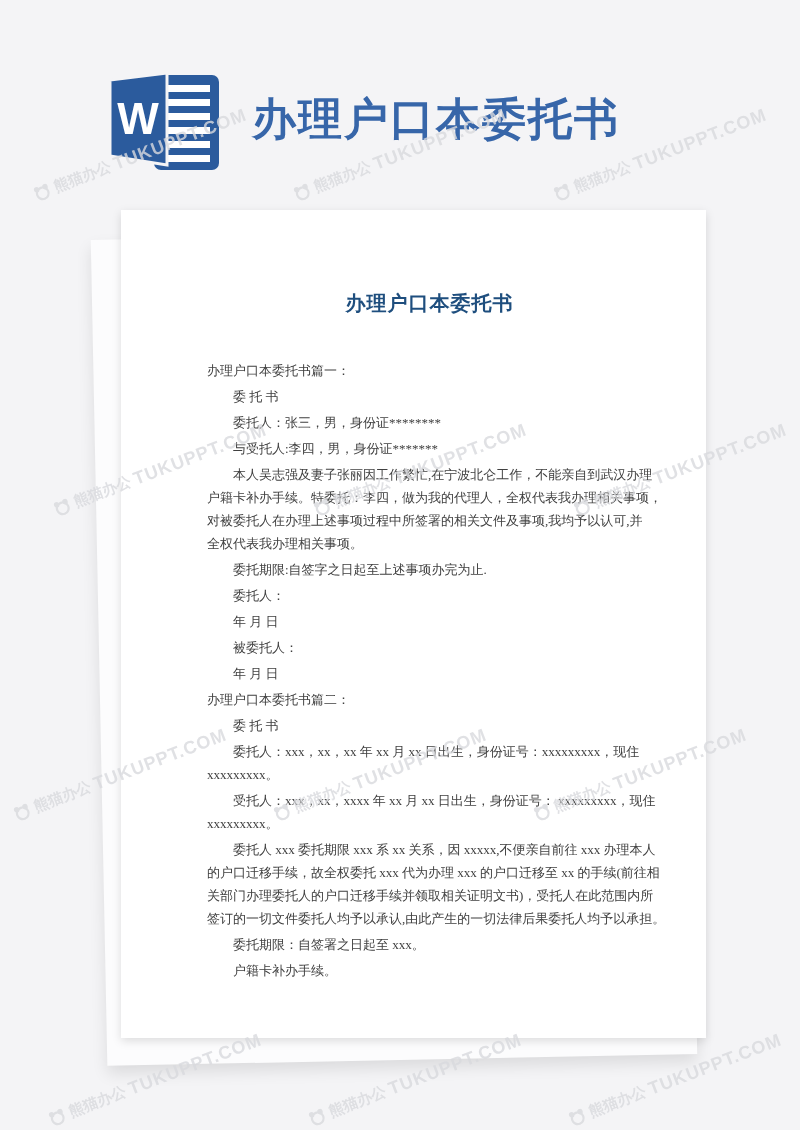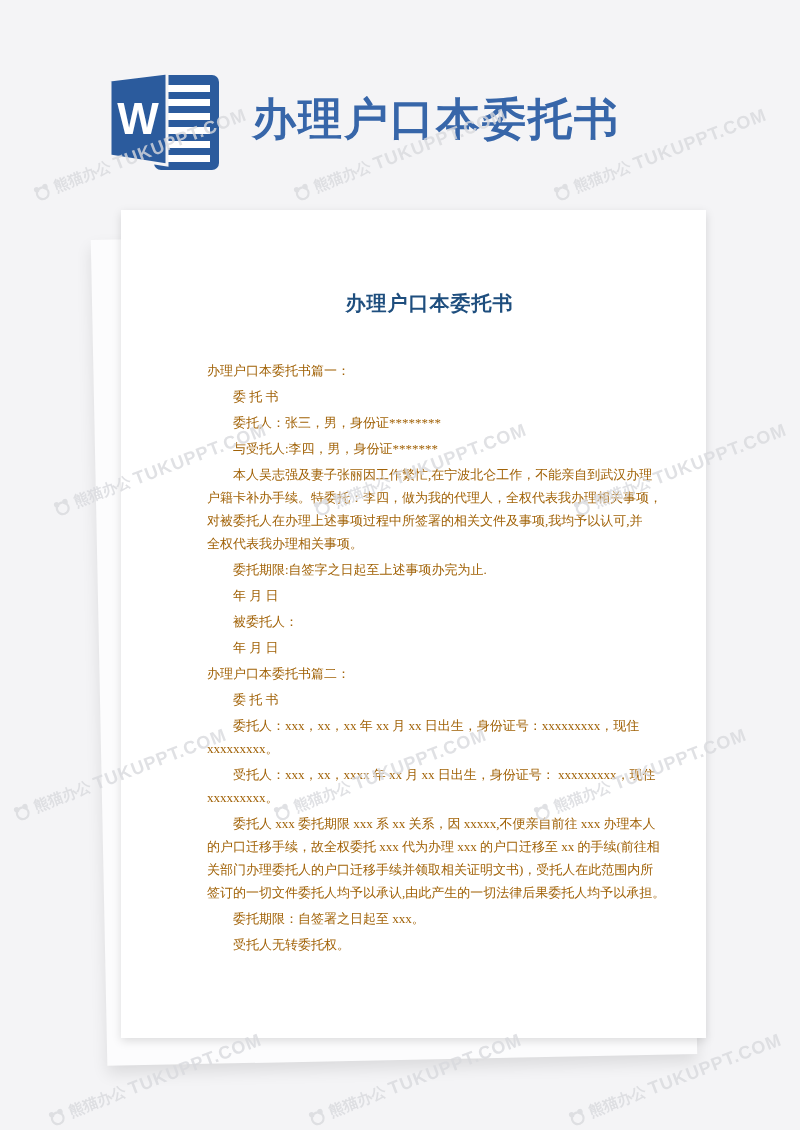--- a/index.html
+++ b/index.html
@@ -13,21 +13,21 @@
 
   
   .sheet-behind{position:absolute;left:99px;top:234px;width:590px;height:826px;background:#fcfcfd;
     transform:rotate(-1.15deg);box-shadow:0 8px 16px rgba(0,0,0,0.10);z-index:0;}
   .paper{position:absolute;left:121px;top:210px;width:585px;height:828px;background:#ffffff;
     box-shadow:0 3px 9px rgba(0,0,0,0.13);z-index:1;}
   .paper-inner{padding:82px 54px 0 86px;}
   .doc-title{font-size:20px;line-height:23px;font-weight:700;text-align:center;
     letter-spacing:1px;margin:0 0 44px;color:var(--doc-title-color,#1e4e7e);
     font-family:"Liberation Sans",sans-serif;}
-  .doc-body{font-size:13px;line-height:23px;color:#a16207;
+  .doc-body{font-size:13px;line-height:23px;color:#404040;
     font-family:"Liberation Serif","DejaVu Serif",serif;}
   .block{margin:0 0 3px;}
   .line{white-space:nowrap;}
   .line.indent{text-indent:26px;}
 
   
   .wm-layer{position:absolute;inset:0;z-index:6;pointer-events:none;}
   .wm{position:absolute;transform:translate(-50%,-50%) rotate(-21deg);
     color:var(--wm-color,#d9dade);opacity:0.8;font-weight:700;white-space:nowrap;
     display:flex;align-items:center;gap:4px;}
@@ -86,20 +86,24 @@
             <div class="line">户籍卡补办手续。特委托：李四，做为我的代理人，全权代表我办理相关事项，</div>
             <div class="line">对被委托人在办理上述事项过程中所签署的相关文件及事项,我均予以认可,并</div>
             <div class="line">全权代表我办理相关事项。</div>
           </div>
           <div class="block">
 
   <div class="line indent">委托期限:自签字之日起至上述事项办完为止.</div>
           </div>
           <div class="block">
 
+  <div class="line indent">委托人：</div>
+          </div>
+          <div class="block">
+
   <div class="line indent">年  月  日</div>
           </div>
           <div class="block">
 
   <div class="line indent">被委托人：</div>
           </div>
           <div class="block">
 
   <div class="line indent">年  月  日</div>
           </div>
@@ -127,21 +131,21 @@
             <div class="line">的户口迁移手续，故全权委托 xxx 代为办理 xxx 的户口迁移至 xx 的手续(前往相</div>
             <div class="line">关部门办理委托人的户口迁移手续并领取相关证明文书)，受托人在此范围内所</div>
             <div class="line">签订的一切文件委托人均予以承认,由此产生的一切法律后果委托人均予以承担。</div>
           </div>
           <div class="block">
 
   <div class="line indent">委托期限：自签署之日起至 xxx。</div>
           </div>
           <div class="block">
 
-  <div class="line indent">受托人无转委托权。</div>
+  <div class="line indent">户籍卡补办手续。</div>
           </div>
         </div>
     </div>
   </div>
 
   <div class="wm-layer">
       <div class="wm" style="left: 140px; top: 155px;">
     <span class="wm-panda">
       <svg width="18" height="17" viewBox="0 0 20 18">
         <circle cx="5" cy="4" r="3" fill="currentColor"></circle>

